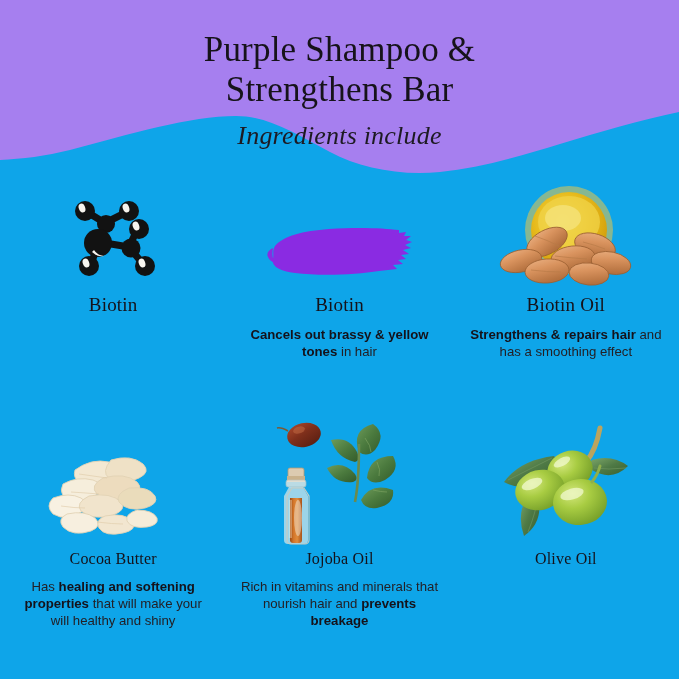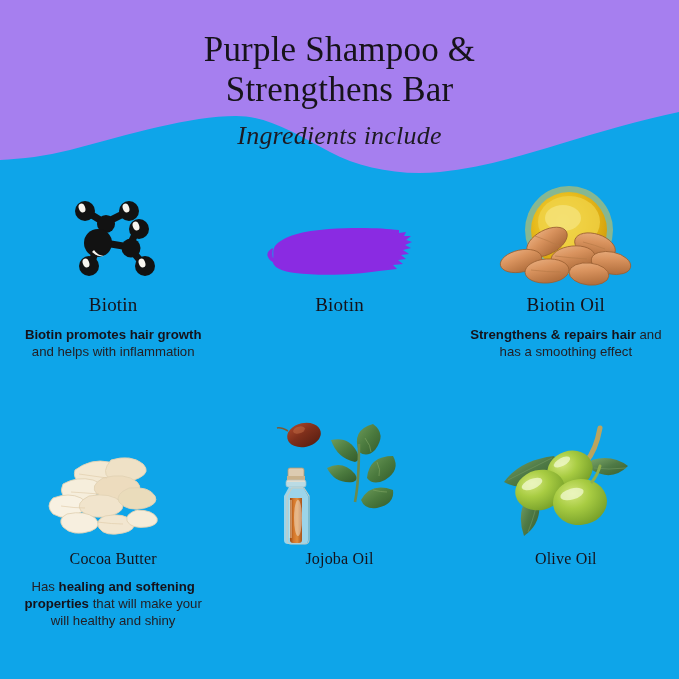--- a/index.html
+++ b/index.html
@@ -166,41 +166,41 @@
             <ellipse cx="21" cy="18" rx="3.2" ry="4.6" transform="rotate(-20 21 18)"></ellipse>
             <ellipse cx="65" cy="18" rx="3.2" ry="4.6" transform="rotate(-20 65 18)"></ellipse>
             <ellipse cx="25" cy="73" rx="3.2" ry="4.6" transform="rotate(-20 25 73)"></ellipse>
             <ellipse cx="75" cy="36" rx="3.2" ry="4.6" transform="rotate(-20 75 36)"></ellipse>
             <ellipse cx="81" cy="73" rx="3.2" ry="4.6" transform="rotate(-20 81 73)"></ellipse>
             <path d="M33 60 a13 13 0 0 0 10 6 a14 14 0 0 1 -12 -4 z"></path>
           </g>
         </svg>
       </div>
       <div class="ing-name">Biotin</div>
-      <p class="ing-desc"><b>Biotin  promotes hair growth</b><span> and helps with inflammation</span></p>
     </div>
 
     <div class="cell row1">
       <div class="art">
         <svg width="160" height="74" viewBox="0 0 160 74">
           <path fill="#8A2BE2" d="M16,30
                C24,20 44,15 70,13
                C98,11 124,12 140,14
                L140,17 L147,16 L145,20 L152,20 L147,24
                L153,26 L146,29 L152,32 L144,34 L150,38
                L142,39 L147,43 L139,44 L144,48 L134,49
                L138,53 L120,55
                C96,59 60,60 36,57
                C20,55 12,50 14,43
                C15,38 13,35 16,30 Z"></path>
           <path fill="#8A2BE2" d="M14,32 C10,34 7,37 9,41 C10,44 13,46 16,47
                C13,42 13,37 14,32 Z"></path>
         </svg>
       </div>
       <div class="ing-name">Biotin</div>
+      <p class="ing-desc"><b>Cancels out brassy &amp; yellow tones</b><span> in hair</span></p>
     </div>
 
     <div class="cell row1">
       <div class="art">
         <svg width="150" height="112" viewBox="0 0 150 112">
           <defs>
             <radialGradient id="oilg" cx="42%" cy="38%" r="68%">
               <stop offset="0%" stop-color="#F2DC5A"></stop>
               <stop offset="55%" stop-color="#E7BB1C"></stop>
               <stop offset="100%" stop-color="#CE9807"></stop>
@@ -311,20 +311,21 @@
             <rect x="25" y="62" width="20" height="7" rx="2" fill="#E6E9E4" opacity="0.8" stroke="#BFC6BD" stroke-width="0.7"></rect>
             <path d="M28 69 h14 l5 9 v44 a4 4 0 0 1 -4 4 h-16 a4 4 0 0 1 -4 -4 v-44z" fill="#E9EDE9" opacity="0.65"></path>
             <path d="M29 80 h12 v42 a3 3 0 0 1 -3 3 h-6 a3 3 0 0 1 -3 -3z" fill="url(#jjoil)"></path>
             <path d="M26 78 l5 -8 h12 l5 8 v44 a4 4 0 0 1 -4 4 h-14 a4 4 0 0 1 -4 -4z" fill="none" stroke="#C4CCC4" stroke-width="1.2"></path>
             <ellipse cx="37" cy="100" rx="4" ry="18" fill="#F5F2E8" opacity="0.45"></ellipse>
             <rect x="28" y="82" width="3" height="38" fill="#FFF2D8" opacity="0.35"></rect>
           </g>
         </svg>
       </div>
       <div class="ing-name">Jojoba Oil</div>
+      <p class="ing-desc"><span>Rich in vitamins and minerals that nourish hair and </span><b>prevents breakage</b></p>
     </div>
 
     <div class="cell row2">
       <div class="art">
         <svg width="156" height="124" viewBox="0 0 156 124">
           <defs>
             <radialGradient id="olv" cx="38%" cy="30%" r="72%">
               <stop offset="0%" stop-color="#D3E77C"></stop>
               <stop offset="45%" stop-color="#A8CC42"></stop>
               <stop offset="100%" stop-color="#78A12A"></stop>

